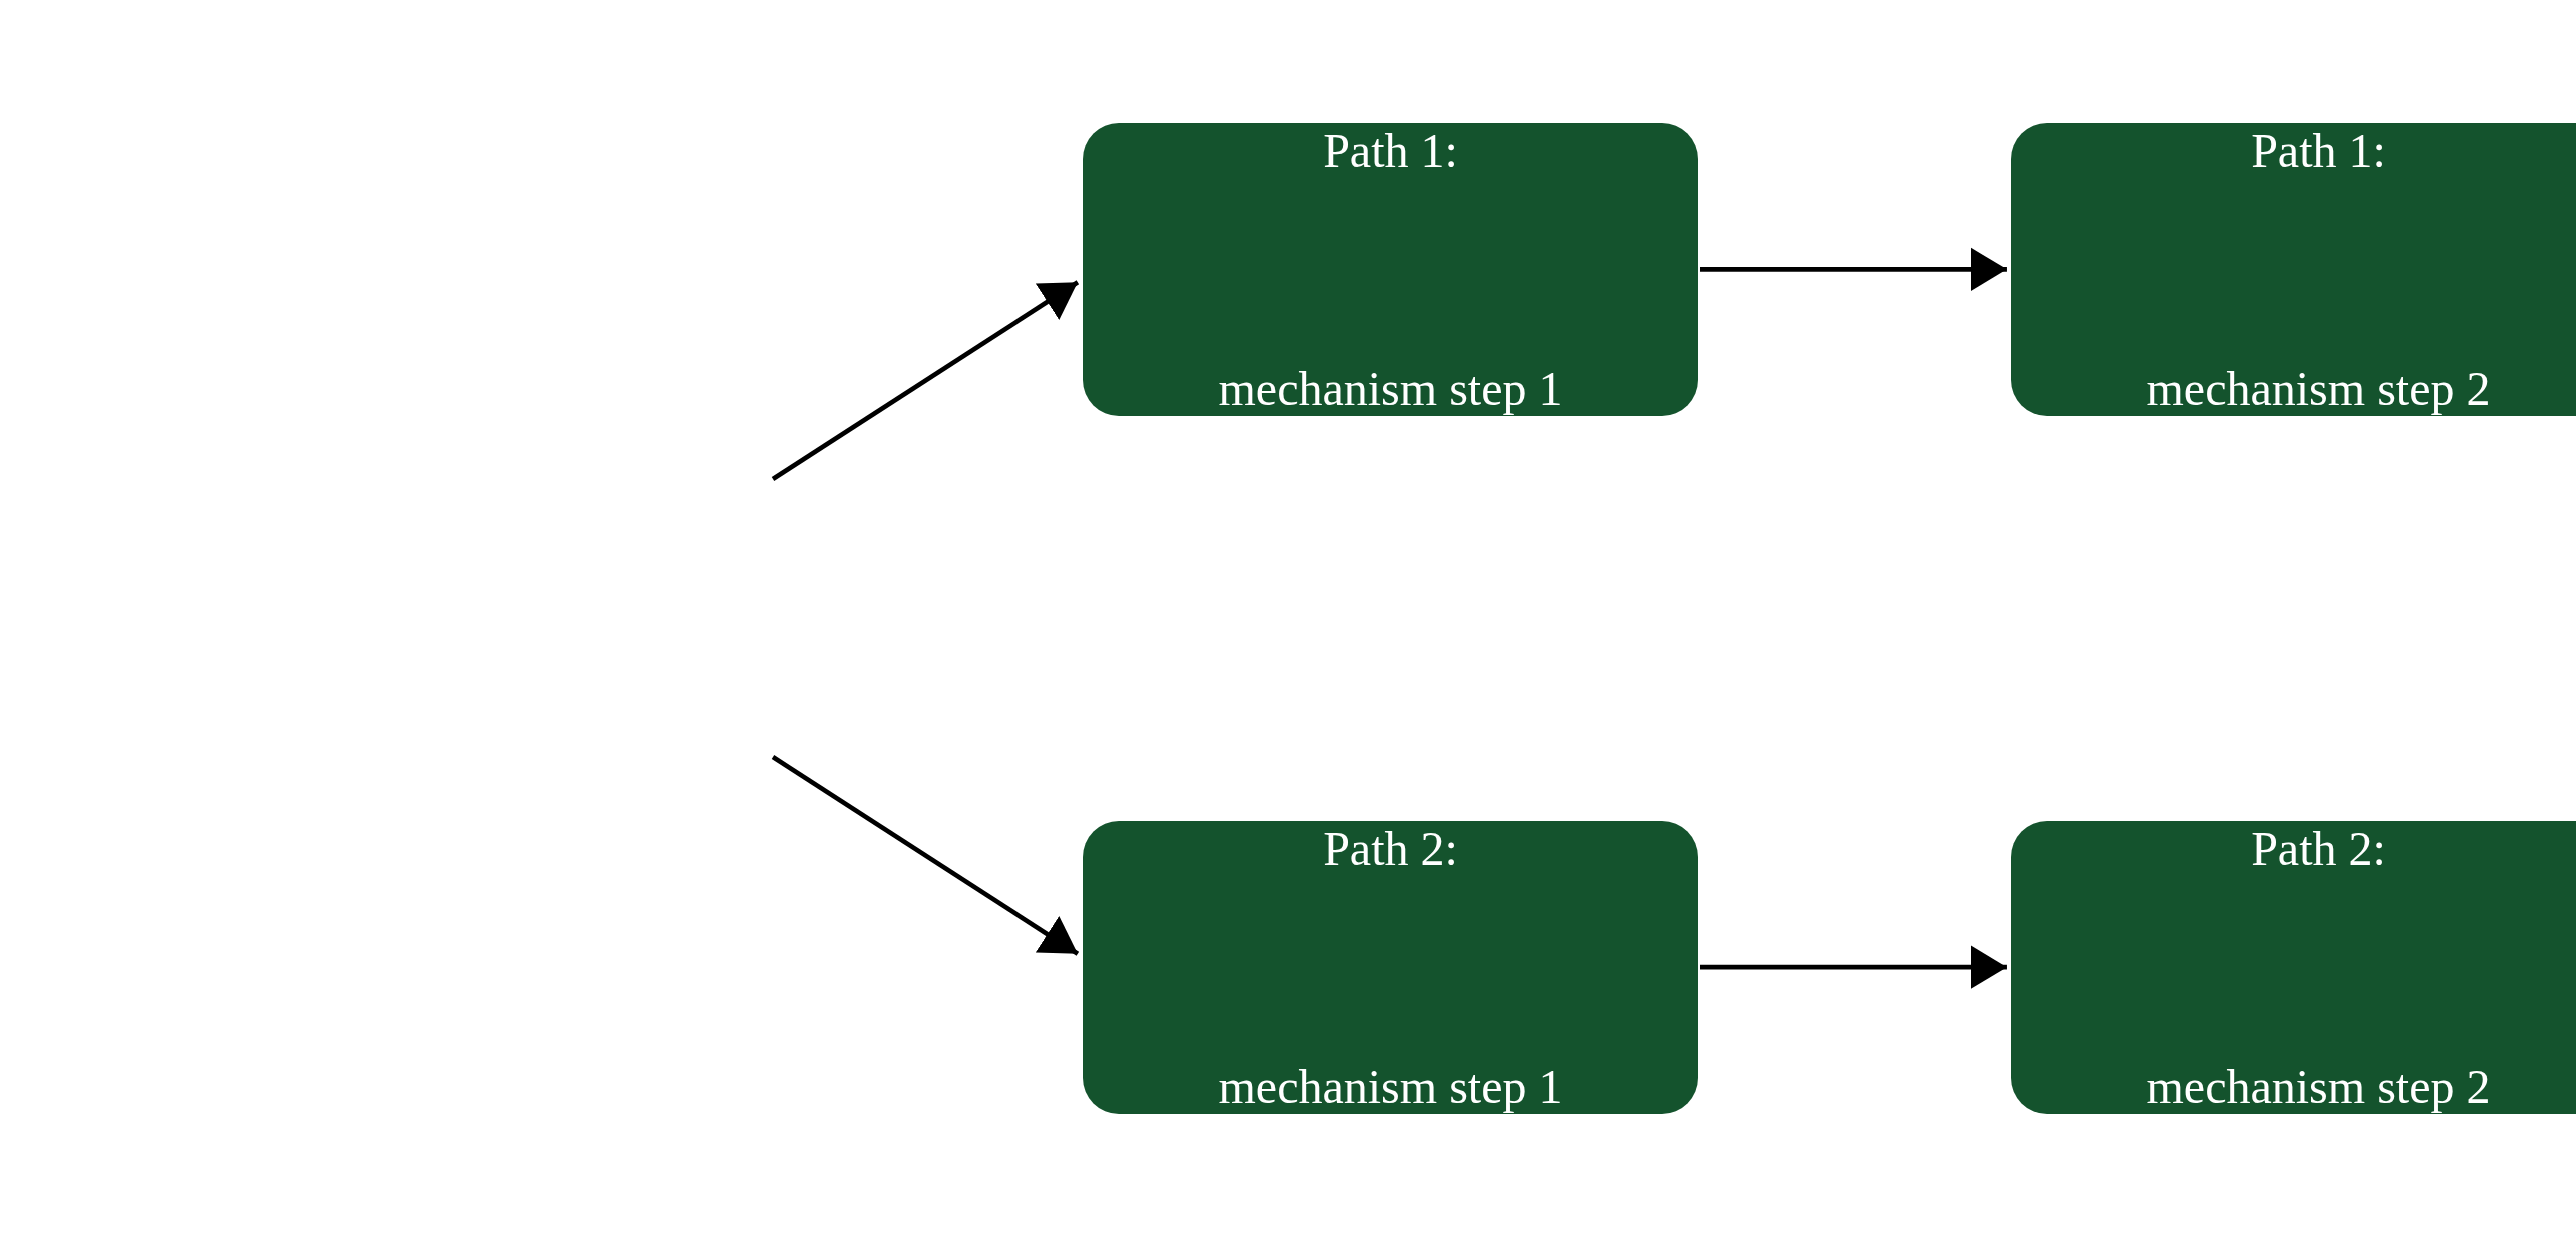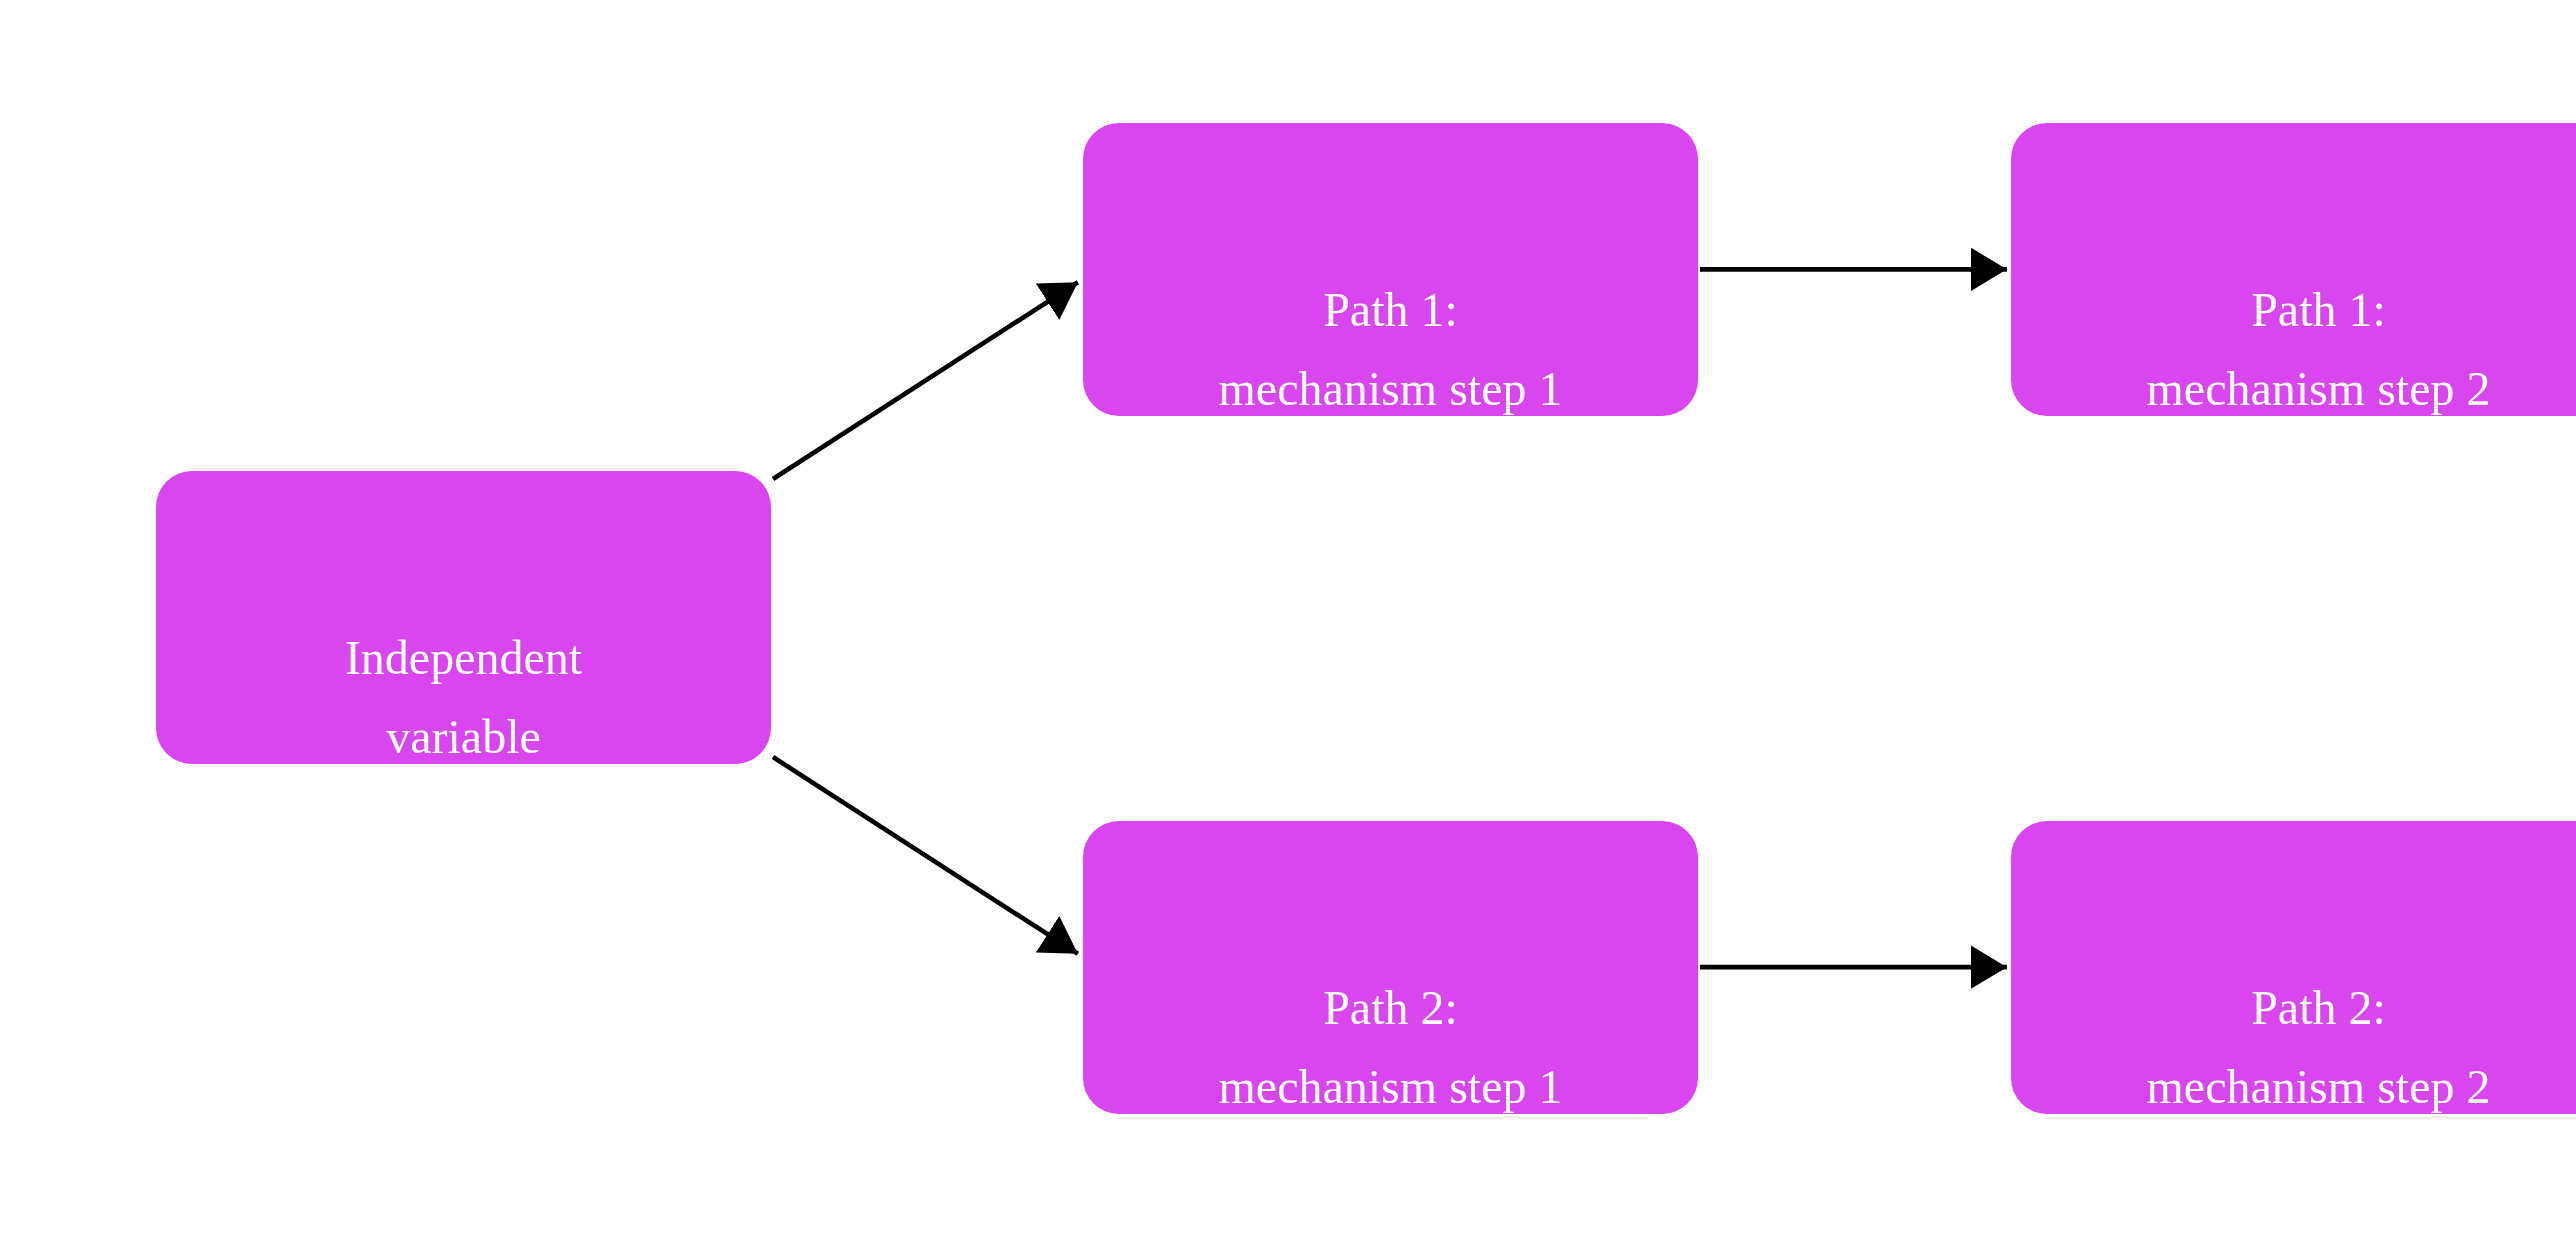--- a/index.html
+++ b/index.html
@@ -21,31 +21,30 @@
     width: 3709px;
     height: 1236px;
   }
   .edge {
     stroke: #000000;
     stroke-width: 9;
     fill: none;
   }
   .node {
     position: absolute;
-    background: #d946ef;
+    background: #14532d;
     border-radius: 36px;
     color: #ffffff;
     display: flex;
     flex-direction: column;
     align-items: center;
-    justify-content: flex-end;
+    justify-content: space-between;
     text-align: center;
     font-size: 48px;
     line-height: 55px;
-    gap: 24px;
   }
   .node .line {
     display: block;
     white-space: nowrap;
   }
 </style>
 </head>
 <body>
 
 <div class="canvas">
@@ -58,24 +57,20 @@
     </defs>
 
     <line class="edge" x1="1500" y1="930" x2="2092" y2="548" marker-end="url(#arrowhead)"></line>
     <line class="edge" x1="3300" y1="523" x2="3896" y2="523" marker-end="url(#arrowhead)"></line>
     <line class="edge" x1="5100" y1="548" x2="5692" y2="928" marker-end="url(#arrowhead)"></line>
     <line class="edge" x1="1500" y1="1470" x2="2092" y2="1852" marker-end="url(#arrowhead)"></line>
     <line class="edge" x1="3300" y1="1878" x2="3896" y2="1878" marker-end="url(#arrowhead)"></line>
     <line class="edge" x1="5100" y1="1852" x2="5692" y2="1472" marker-end="url(#arrowhead)"></line>
   </svg>
 
-  <div class="node" style="left:156px; top:471px; width:615px; height:293px;">
-    <span class="line">Independent</span>
-    <span class="line">variable</span>
-  </div>
 
   <div class="node" style="left:1083px; top:123px; width:615px; height:293px;">
     <span class="line">Path 1:</span>
     <span class="line">mechanism step 1</span>
   </div>
 
   <div class="node" style="left:2011px; top:123px; width:615px; height:293px;">
     <span class="line">Path 1:</span>
     <span class="line">mechanism step 2</span>
   </div>

